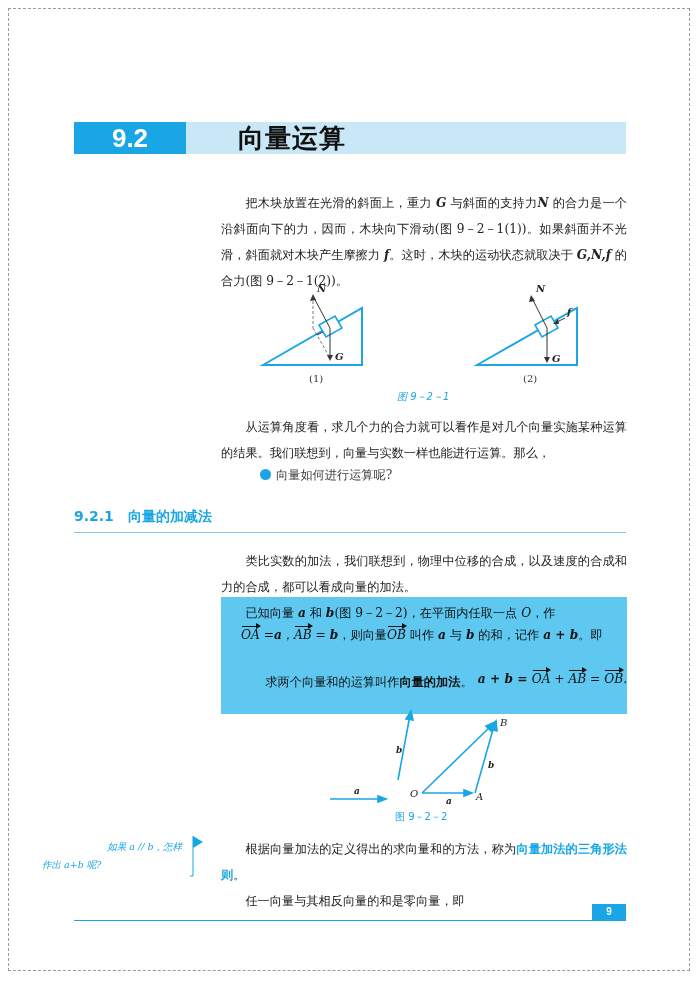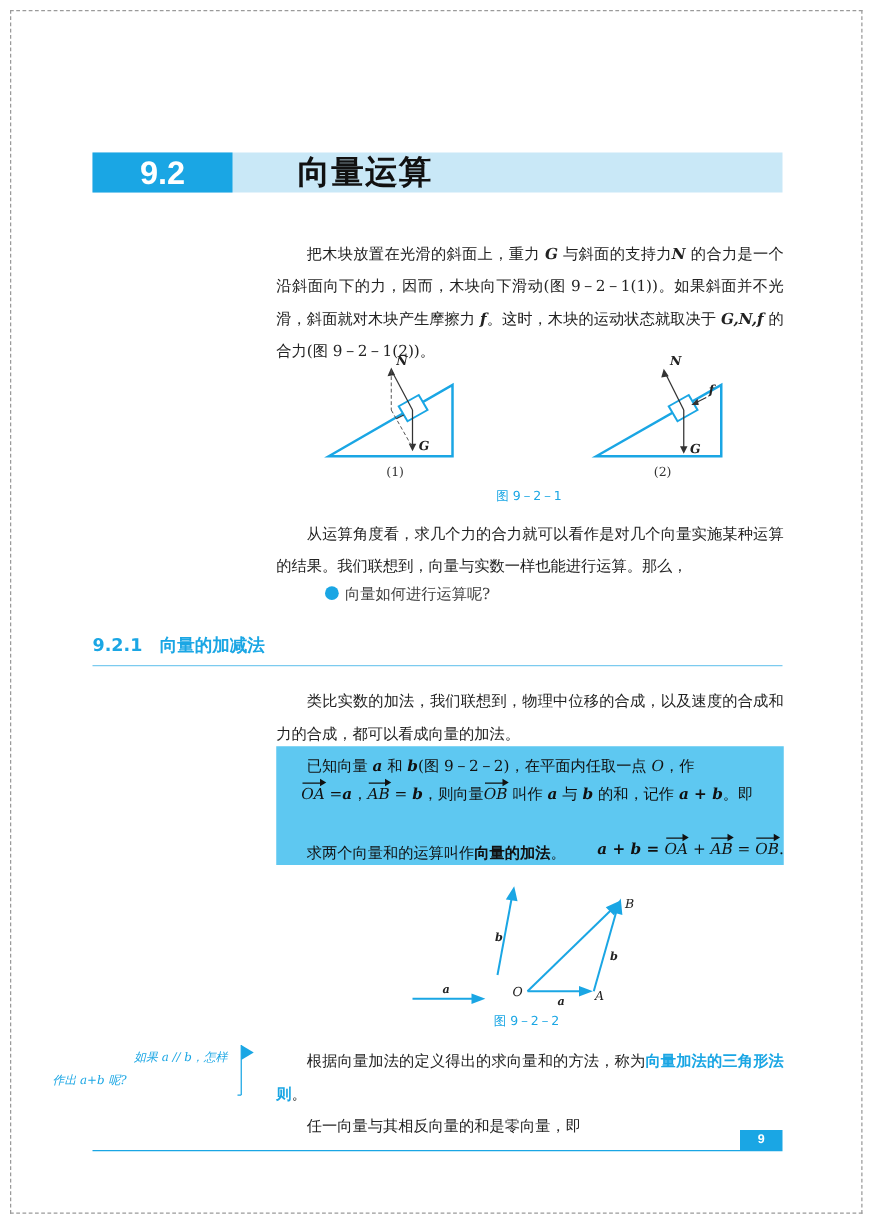--- a/index.html
+++ b/index.html
@@ -20,21 +20,21 @@
   .fig { position:absolute; }
   .cap { position:absolute; font-size:10px; color:#1aa6e4; font-family:"DejaVu Sans", sans-serif; }
   .sub { position:absolute; font-size:10px; color:#333; }
   .bullet-row { position:absolute; left:260px; top:467px; font-size:12.2px; color:#404040; }
   .bullet { display:inline-block; width:11px; height:11px; border-radius:50%; background:#1aa6e4;
             vertical-align:-1px; margin-right:5px; }
   .sec-head { position:absolute; left:74px; top:508px; font-size:14px; font-weight:bold; color:#1aa6e4;
               font-family:"DejaVu Sans", sans-serif; }
   .sec-head .num { margin-right:14px; }
   .sec-rule { position:absolute; left:74px; top:532px; width:552px; height:1px; background:#7ccbef; }
-  .defbox { position:absolute; left:221px; top:597px; width:406px; height:95px; background:#5ec8f1; }
+  .defbox { position:absolute; left:221px; top:597px; width:406px; height:117px; background:#5ec8f1; }
   .defbox .line { position:absolute; left:0; width:406px; font-size:12.2px; line-height:20px; color:#111; }
   .vec { position:relative; display:inline-block; font-style:italic; }
   .vec::before { content:""; position:absolute; left:1px; right:1px; top:1px; height:1px; background:#111; }
   .vec::after { content:""; position:absolute; right:-1px; top:-2px; border-left:5px solid #111;
                 border-top:3px solid transparent; border-bottom:3px solid transparent; }
   .blue { color:#1aa6e4; font-weight:bold; }
   .margin-note { position:absolute; left:70px; top:838px; width:112px; font-size:9.5px; line-height:18px;
                  color:#1aa6e4; font-style:italic; text-align:right; }
   .flag { position:absolute; left:190px; top:834px; width:18px; height:44px; }
   .bottom-rule { position:absolute; left:74px; top:920px; width:552px; height:1px; background:#1aa6e4; }
@@ -81,21 +81,21 @@
     <polygon points="292,83 289,77 295,77" fill="#333"></polygon>
     <line x1="310" y1="38" x2="300" y2="43" stroke="#333" stroke-width="1"></line>
     <polygon points="298,44 303,39 304,44" fill="#333"></polygon>
   </g>
   <text x="281" y="12" font-size="10" font-style="italic" font-weight="bold" fill="#222" font-family="DejaVu Serif, serif">N</text>
   <text x="312" y="35" font-size="10" font-style="italic" font-weight="bold" fill="#222" font-family="DejaVu Serif, serif">f</text>
   <text x="297" y="82" font-size="10" font-style="italic" font-weight="bold" fill="#222" font-family="DejaVu Serif, serif">G</text>
 </svg>
 <div class="sub" style="left:309px;top:373px;">(1)</div>
 <div class="sub" style="left:523px;top:373px;">(2)</div>
-<div class="cap" style="left:397px;top:390px;">图 9－2－1</div>
+<div class="cap" style="left:397px;top:390px;font-style:italic;">图 9－2－1</div>
 
 <div class="para" style="top:414px;">
   <p>从运算角度看，求几个力的合力就可以看作是对几个向量实施某种运算的结果。我们联想到，向量与实数一样也能进行运算。那么，</p>
 </div>
 
 <div class="bullet-row">
   <span class="bullet"></span><span>向量如何进行运算呢?</span>
 </div>
 
 <div class="sec-head">
@@ -104,21 +104,21 @@
 <div class="sec-rule"></div>
 
 <div class="para" style="top:548px;">
   <p>类比实数的加法，我们联想到，物理中位移的合成，以及速度的合成和力的合成，都可以看成向量的加法。</p>
 </div>
 
 <div class="defbox">
   <div class="line" style="top:6px;text-indent:2em;"><span>已知向量 </span><span class="b">a</span><span> 和 </span><span class="b">b</span><span>(图 9－2－2)，在平面内任取一点 </span><i>O</i><span>，作</span></div>
   <div class="line" style="top:28px;padding-left:20px;"><span class="vec">OA</span><span> =</span><span class="b">a</span><span>，</span><span class="vec">AB</span><span> = </span><span class="b">b</span><span>，则向量</span><span class="vec">OB</span><span> 叫作 </span><span class="b">a</span><span> 与 </span><span class="b">b</span><span> 的和，记作 </span><span class="b">a + b</span><span>。即</span></div>
   <div class="line" style="top:52px;text-align:right;margin-top:20px;"><span class="b">a + b = </span><span class="vec">OA</span><span> + </span><span class="vec">AB</span><span> = </span><span class="vec">OB</span><span>.</span></div>
-  <div class="line" style="top:75px;text-indent:2em;"><span>求两个向量和的运算叫作</span><b>向量的加法</b><span>。</span></div>
+  <div class="line" style="top:75px;text-indent:2em;padding-left:20px;"><span>求两个向量和的运算叫作</span><b>向量的加法</b><span>。</span></div>
 </div>
 
 <svg class="fig" style="left:320px;top:708px;" width="220" height="100">
   <g stroke="#1aa6e4" stroke-width="1.6" fill="#1aa6e4">
     <line x1="10" y1="91" x2="62" y2="91"></line>
       <polygon points="66,91 58,88 58,94"></polygon>
     <line x1="78" y1="72" x2="90" y2="7"></line>
       <polygon points="91,3 86,11 93,12"></polygon>
     <line x1="102" y1="85" x2="148" y2="85"></line>
       <polygon points="152,85 144,82 144,88"></polygon>

